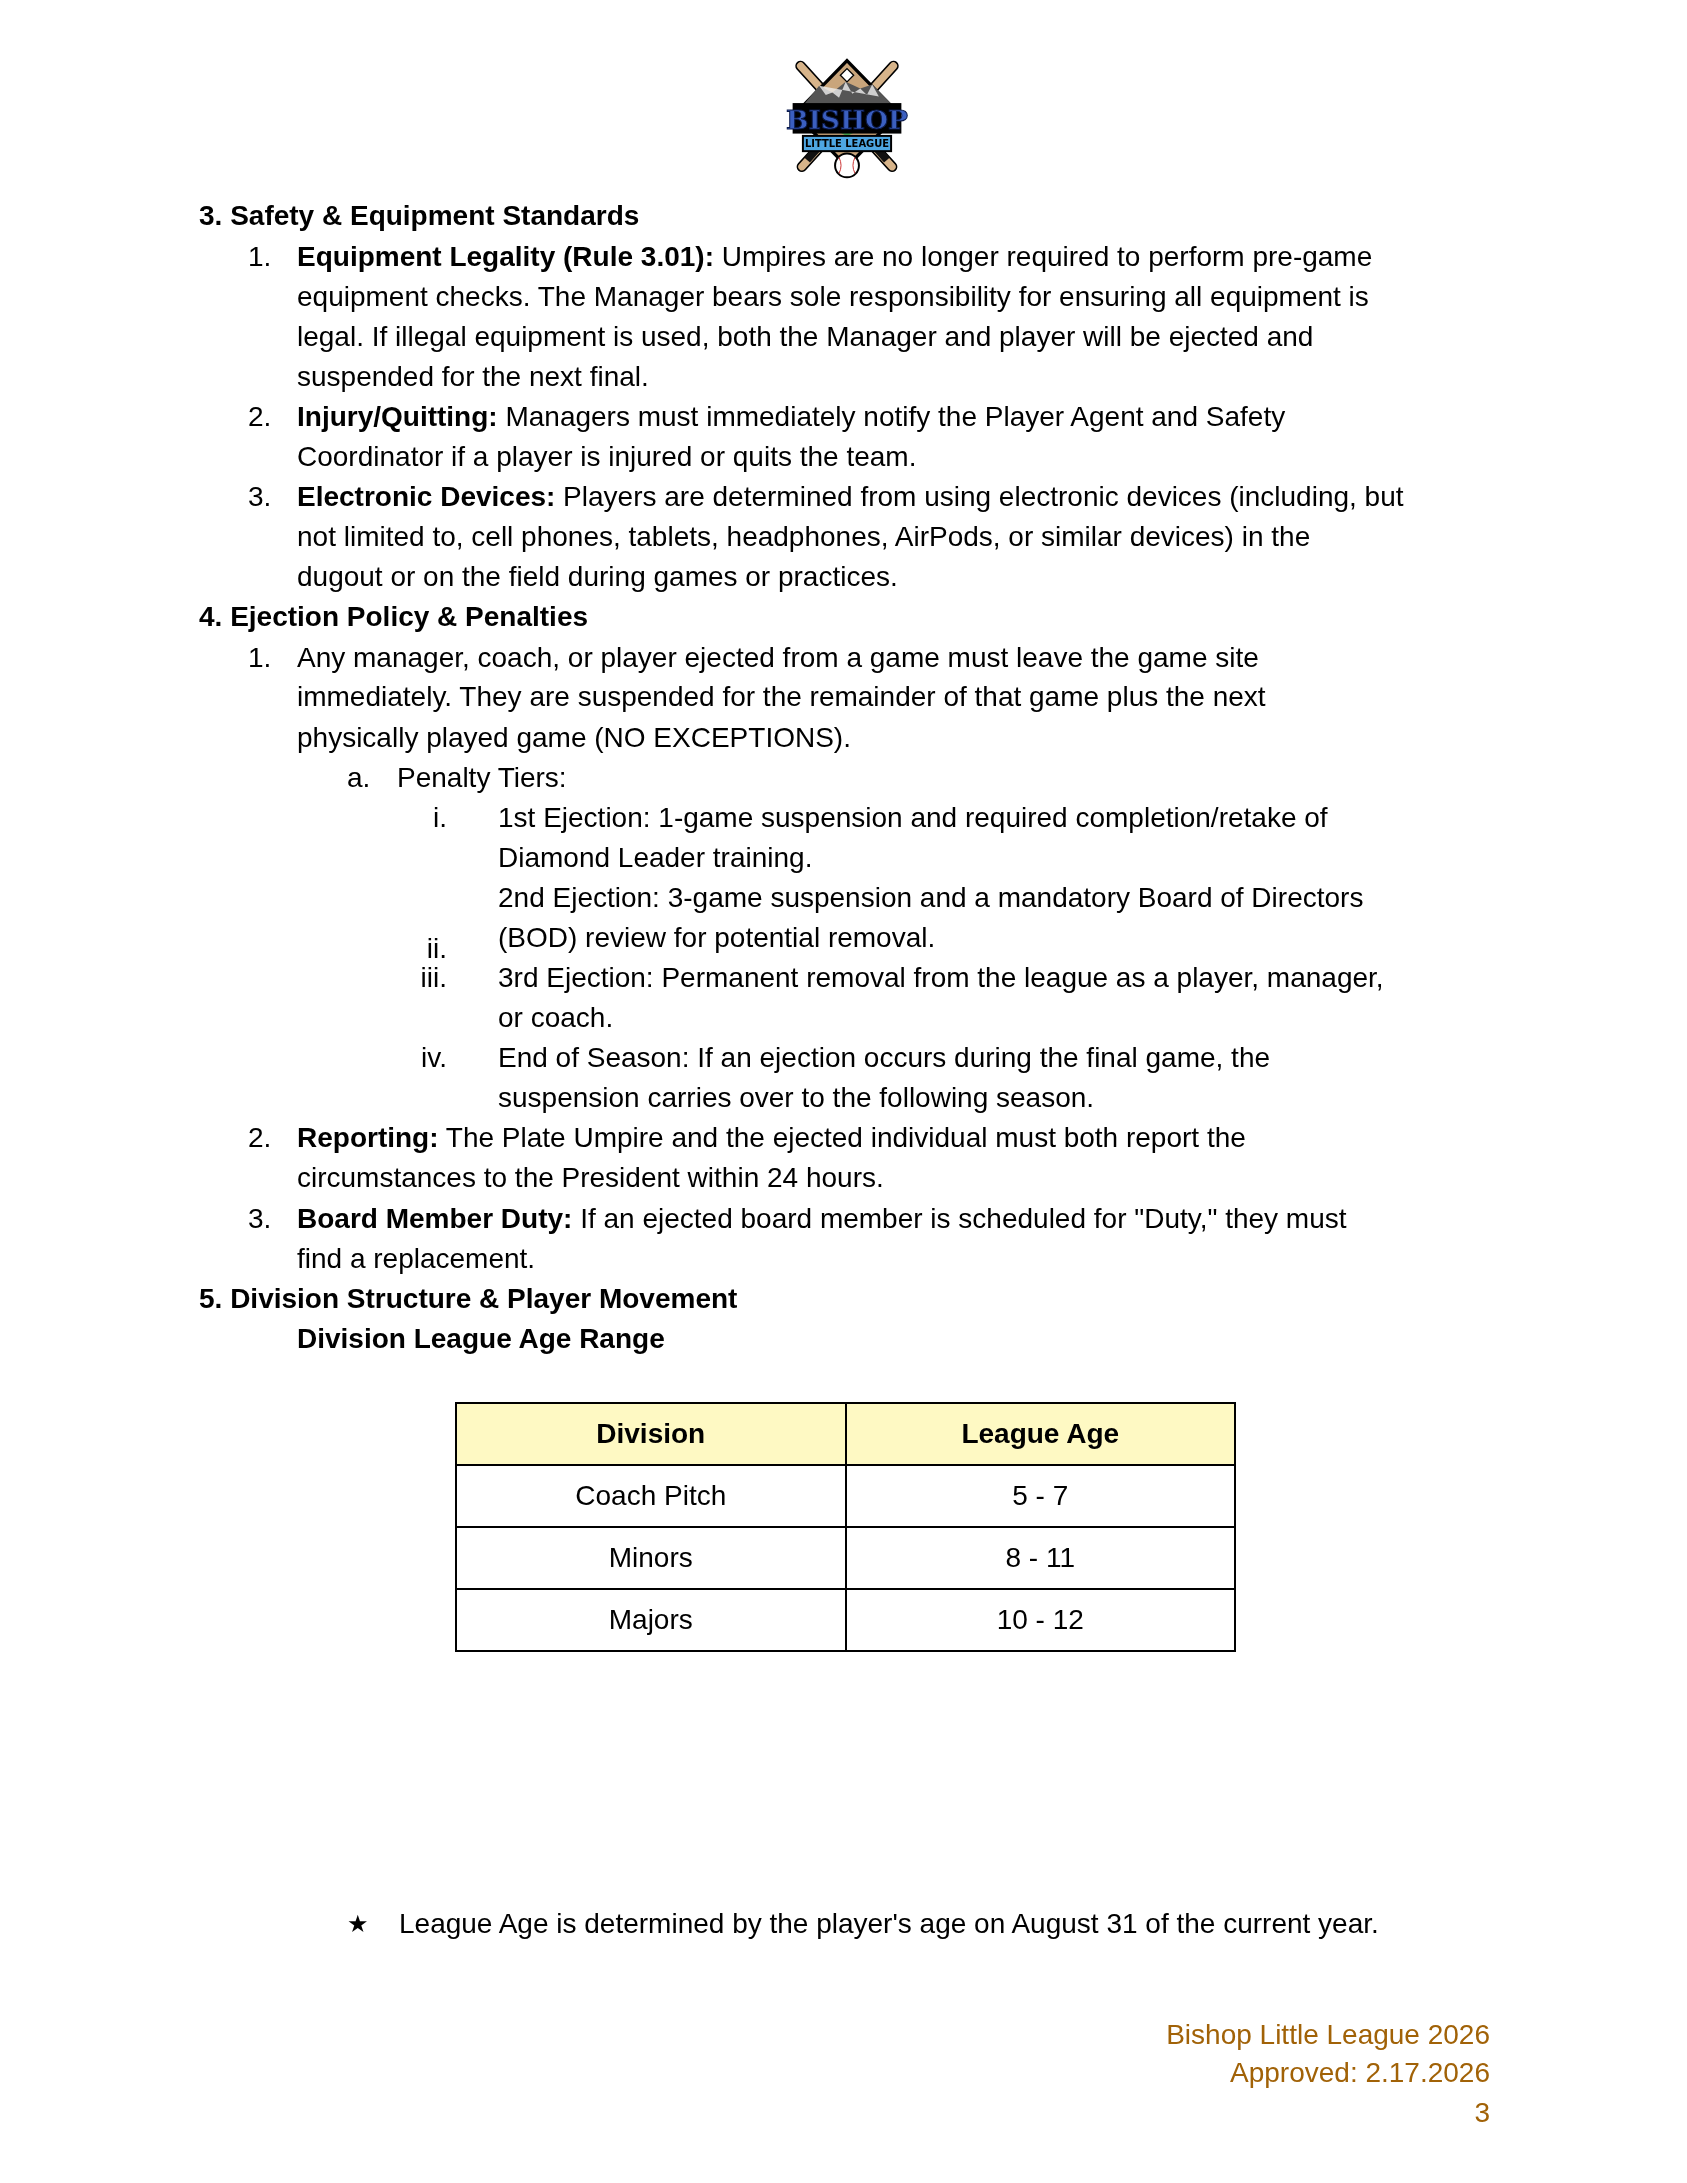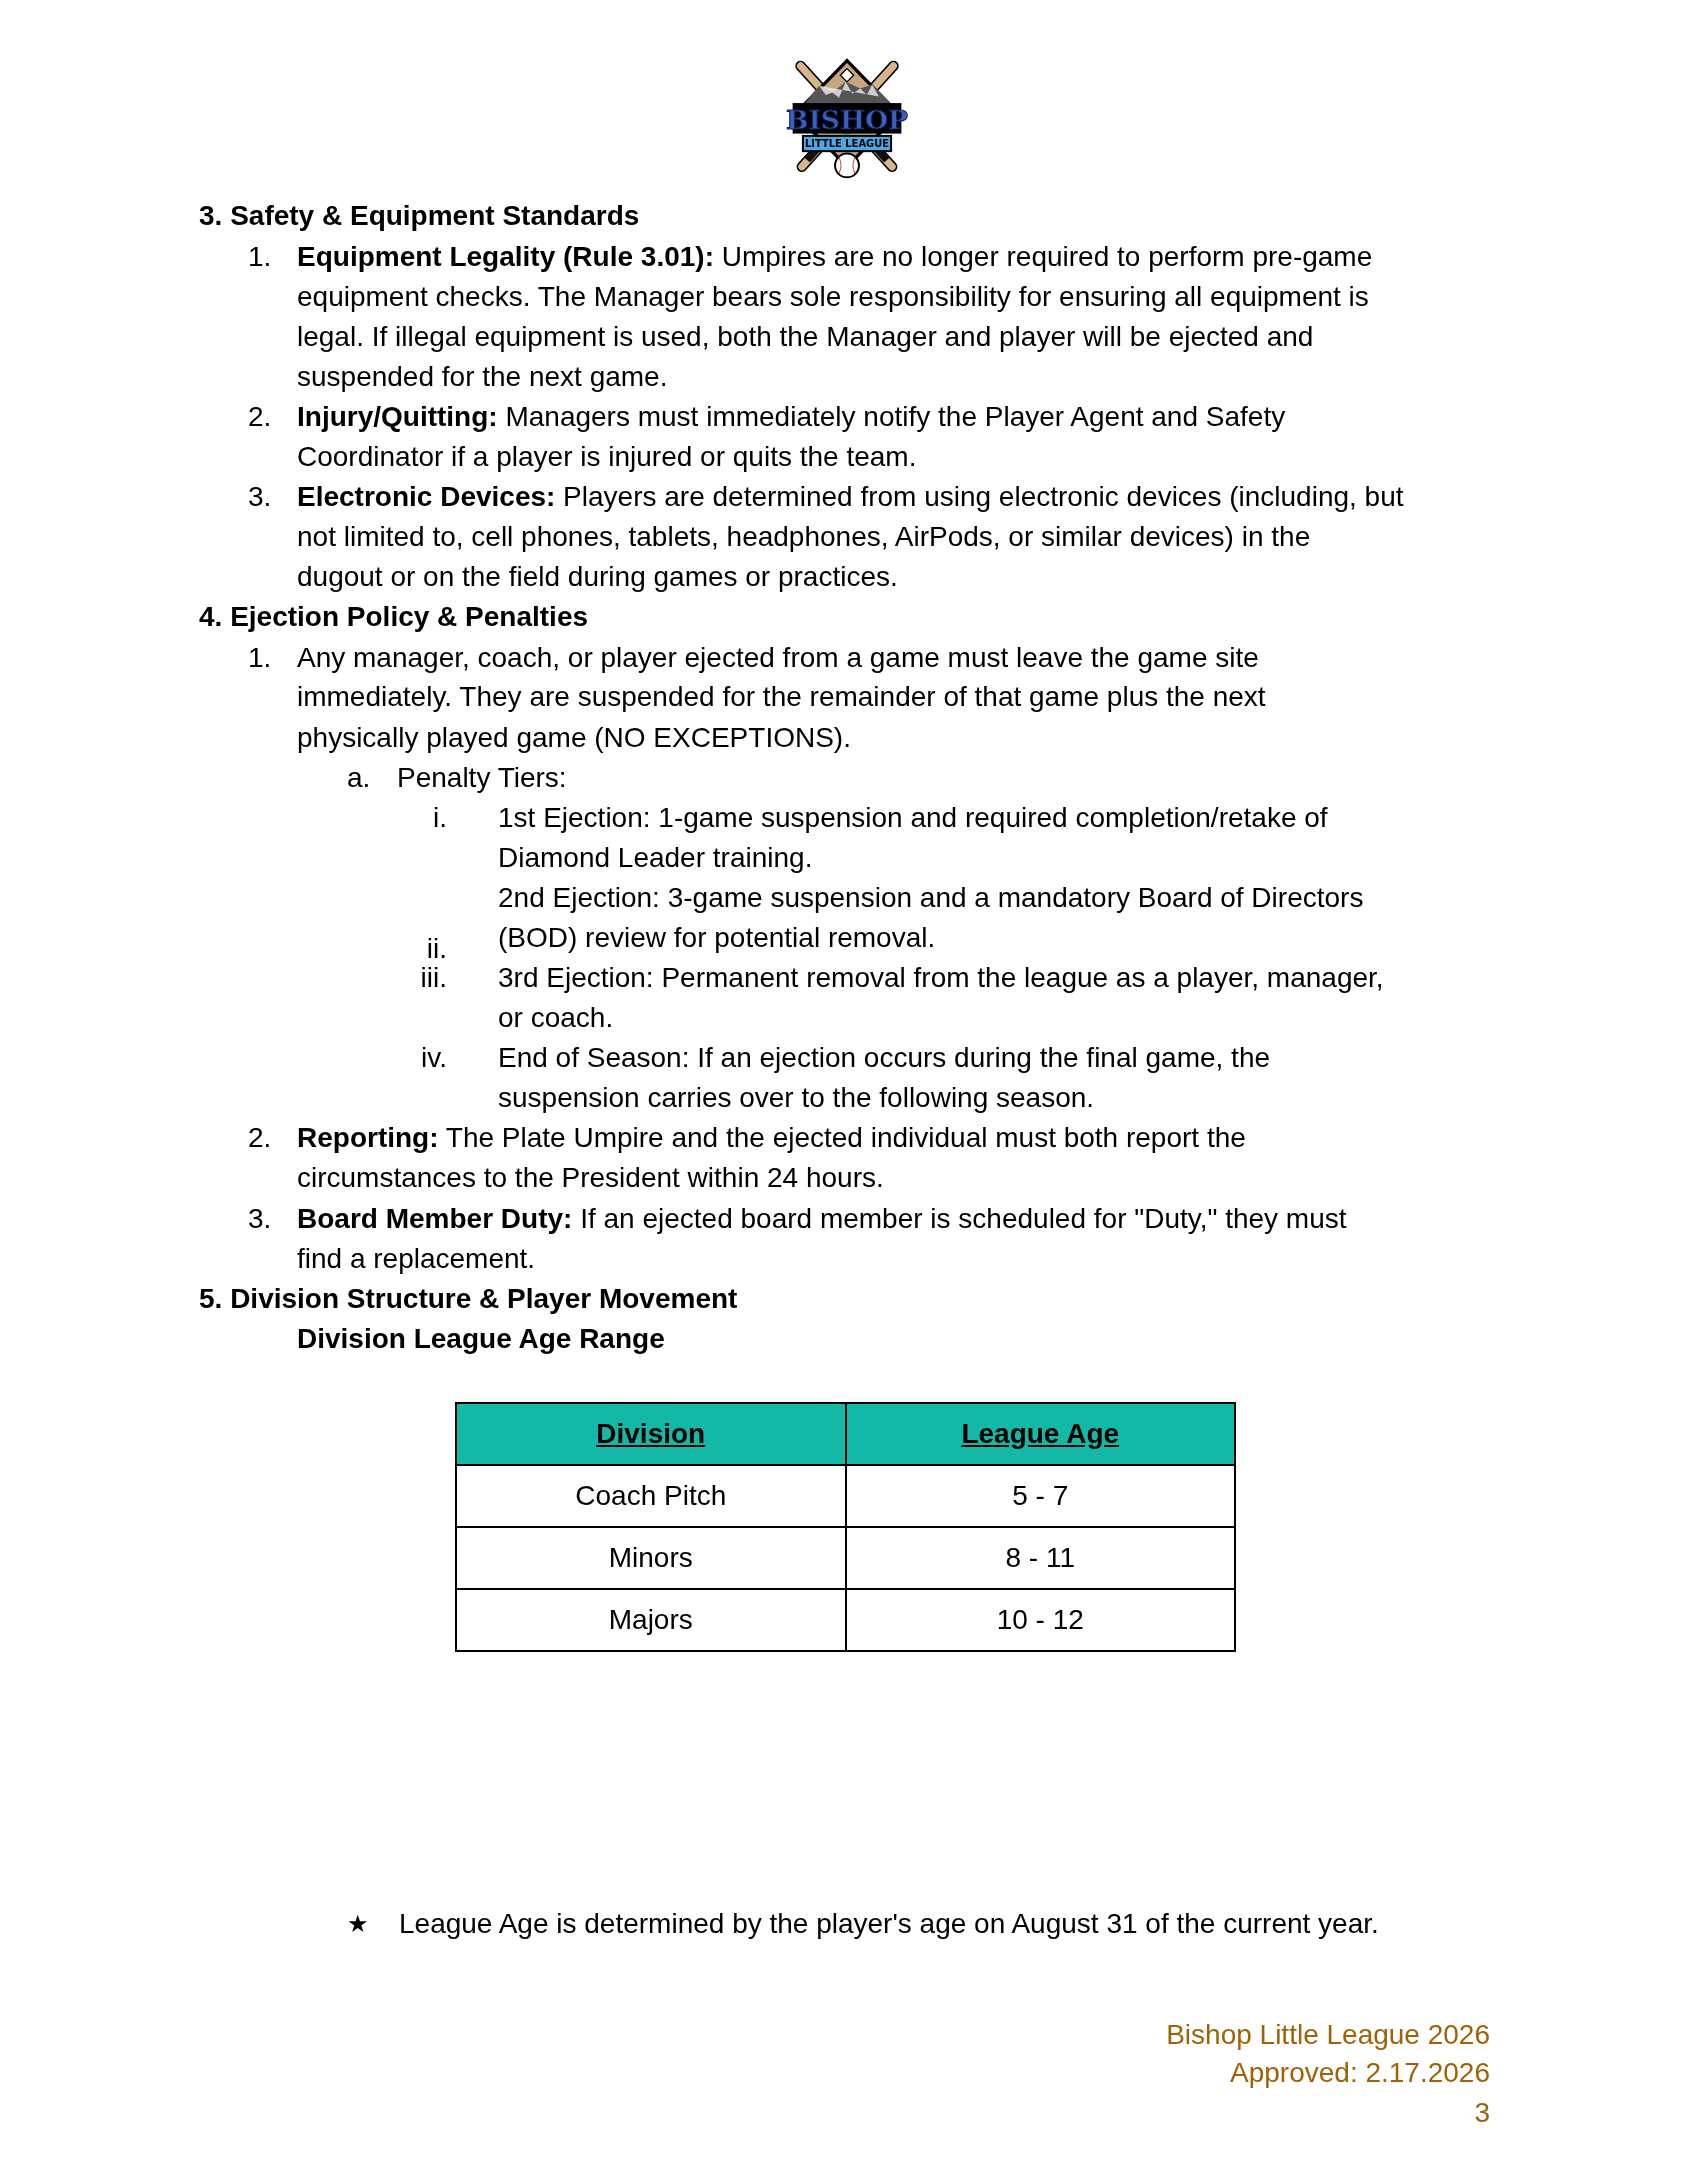--- a/index.html
+++ b/index.html
@@ -6,21 +6,21 @@
   body { width:1687px; height:2183px; position:relative; overflow:hidden;
          font-family:"Liberation Sans", sans-serif; color:#000; }
   .logo { position:absolute; left:786px; top:54px; width:122px; height:126px; }
   .line { position:absolute; font-size:28px; line-height:40px; white-space:nowrap; }
   .b { font-weight:bold; }
   .num { position:absolute; font-size:28px; line-height:40px; }
   .rnum { position:absolute; font-size:28px; line-height:40px; text-align:right; width:79px; }
   table.div { position:absolute; left:455px; top:1402px; width:781px; border-collapse:collapse; }
   table.div td, table.div th { border:2.6px solid #000; height:60px; text-align:center;
        font-size:28px; padding:0; width:50%; }
-  table.div th { background:#14b8a6; font-weight:bold;text-decoration:underline; }
+  table.div th { background:#fef9c3; font-weight:bold; }
   .footer { position:absolute; right:197px; font-size:28px; line-height:40px; color:#a16207; text-align:right; }
   .star { position:absolute; left:347px; top:1904px; font-size:24px; line-height:40px; }
 </style>
 </head>
 <body>
 
 <svg class="logo" viewBox="0 0 184 190">
 
   <g>
     <line x1="22" y1="18" x2="160" y2="170" stroke="#000" stroke-width="16" stroke-linecap="round"></line>
@@ -49,21 +49,21 @@
   <path d="M80,156 Q86,168 80,180" stroke="#c33" stroke-width="1.5" fill="none"></path>
   <path d="M104,156 Q98,168 104,180" stroke="#c33" stroke-width="1.5" fill="none"></path>
 </svg>
 
 <div class="line b" style="left:199px; top:196px;">3. Safety &amp; Equipment Standards</div>
 
 <div class="num" style="left:248px; top:237px;">1.</div>
 <div class="line" style="left:297px; top:237px;"><span class="b">Equipment Legality (Rule 3.01):</span><span style="white-space:pre"> Umpires are no longer required to perform pre-game</span></div>
 <div class="line" style="left:297px; top:277px;">equipment checks. The Manager bears sole responsibility for ensuring all equipment is</div>
 <div class="line" style="left:297px; top:317px;">legal. If illegal equipment is used, both the Manager and player will be ejected and</div>
-<div class="line" style="left:297px; top:357px;">suspended for the next game.</div>
+<div class="line" style="left:297px; top:357px;">suspended for the next final.</div>
 
 <div class="num" style="left:248px; top:397px;">2.</div>
 <div class="line" style="left:297px; top:397px;"><span class="b">Injury/Quitting:</span><span style="white-space:pre"> Managers must immediately notify the Player Agent and Safety</span></div>
 <div class="line" style="left:297px; top:437px;">Coordinator if a player is injured or quits the team.</div>
 
 <div class="num" style="left:248px; top:477px;">3.</div>
 <div class="line" style="left:297px; top:477px;"><span class="b">Electronic Devices:</span><span style="white-space:pre"> Players are determined from using electronic devices (including, but</span></div>
 <div class="line" style="left:297px; top:517px;">not limited to, cell phones, tablets, headphones, AirPods, or similar devices) in the</div>
 <div class="line" style="left:297px; top:557px;">dugout or on the field during games or practices.</div>
 

